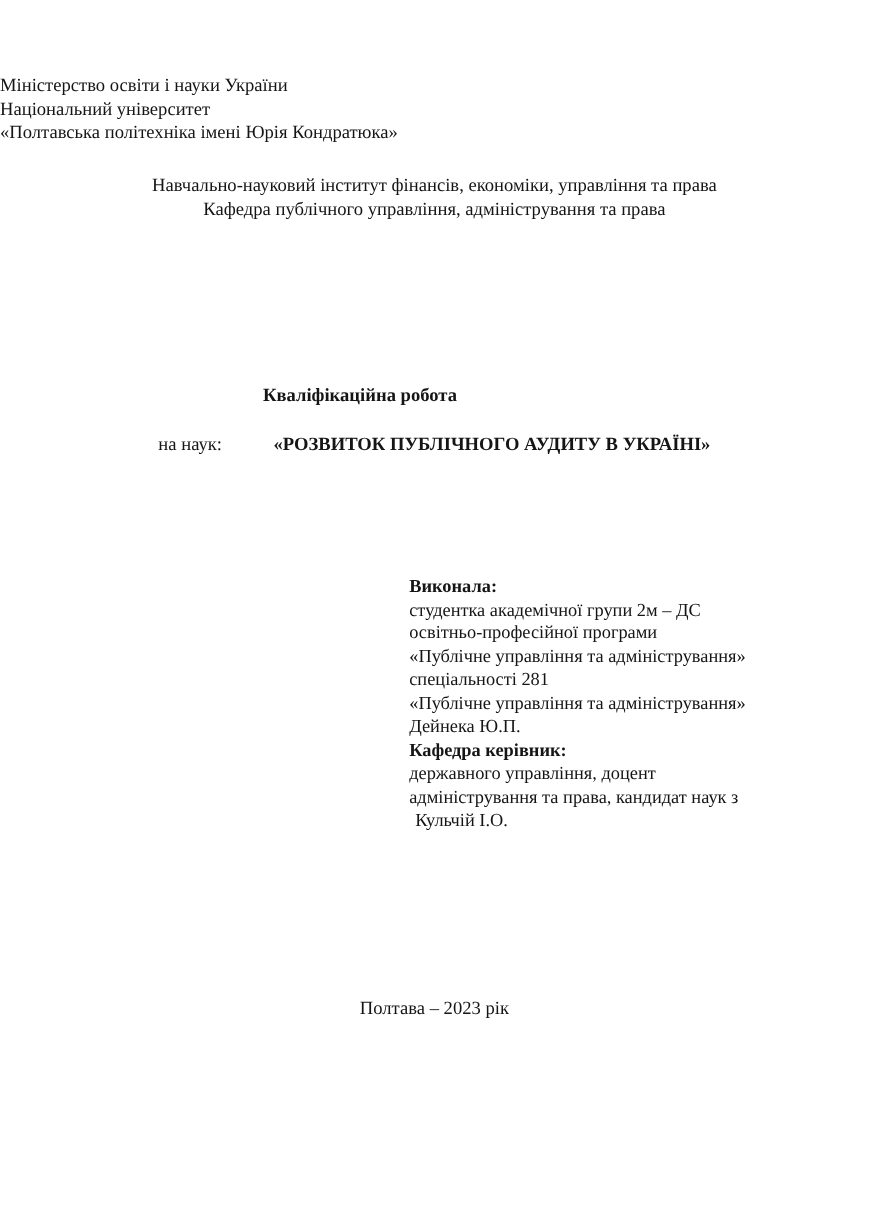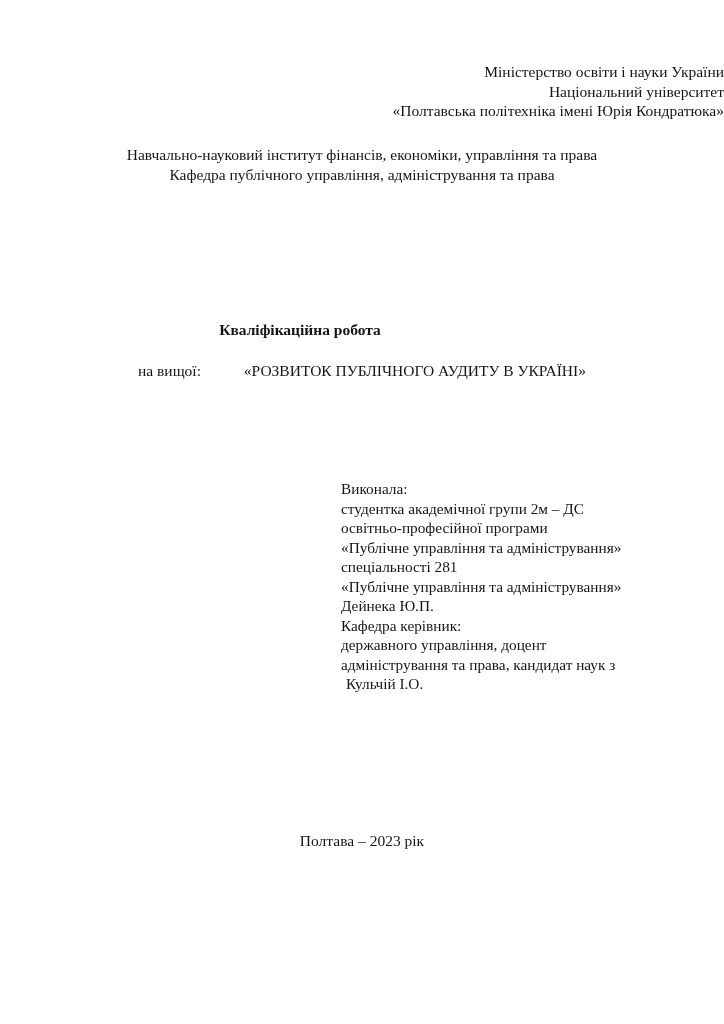--- a/index.html
+++ b/index.html
@@ -21,21 +21,21 @@
     background: #ffffff;
     overflow: hidden;
   }
 
   
   .header-block {
     position: absolute;
     left: 0;
     top: 62px;
     width: 724px;
-    text-align: right;
+    text-align: left;
   }
   .header-line {
     font-size: 15.5px;
     line-height: 19.6px;
     white-space: nowrap;
   }
 
   .faculty-block {
     position: absolute;
     left: 0;
@@ -64,39 +64,39 @@
     position: absolute;
     left: 0;
     top: 361px;
     width: 724px;
     text-align: center;
     font-size: 15.5px;
     line-height: 19.6px;
     white-space: nowrap;
   }
   .theme .theme-title {
-    font-weight: normal;
+    font-weight: bold;
     margin-left: 39px;
   }
 
   
   .author-block {
     position: absolute;
     left: 341px;
     top: 479px;
     width: 360px;
     text-align: left;
   }
   .author-line {
     font-size: 15.3px;
     line-height: 19.5px;
     white-space: nowrap;
   }
   .author-line.label {
-    font-weight: normal;
+    font-weight: bold;
   }
   .author-line.indent {
     padding-left: 5px;
   }
 
   
   .footer {
     position: absolute;
     left: 0;
     top: 831px;
@@ -118,21 +118,21 @@
   </div>
 
   <div class="faculty-block">
     <div class="faculty-line">Навчально-науковий інститут фінансів, економіки, управління та права</div>
     <div class="faculty-line">Кафедра публічного управління, адміністрування та права</div>
   </div>
 
   <div class="worktype">Кваліфікаційна робота</div>
 
   <div class="theme">
-    <span>на вищої: </span><span class="theme-title">«РОЗВИТОК ПУБЛІЧНОГО АУДИТУ В УКРАЇНІ»</span>
+    <span>на наук: </span><span class="theme-title">«РОЗВИТОК ПУБЛІЧНОГО АУДИТУ В УКРАЇНІ»</span>
   </div>
 
   <div class="author-block">
     <div class="author-line label">Виконала:</div>
     <div class="author-line">студентка академічної групи 2м – ДС</div>
     <div class="author-line">освітньо-професійної програми</div>
     <div class="author-line">«Публічне управління та адміністрування»</div>
     <div class="author-line">спеціальності 281</div>
     <div class="author-line">«Публічне управління та адміністрування»</div>
     <div class="author-line">Дейнека Ю.П.</div>

